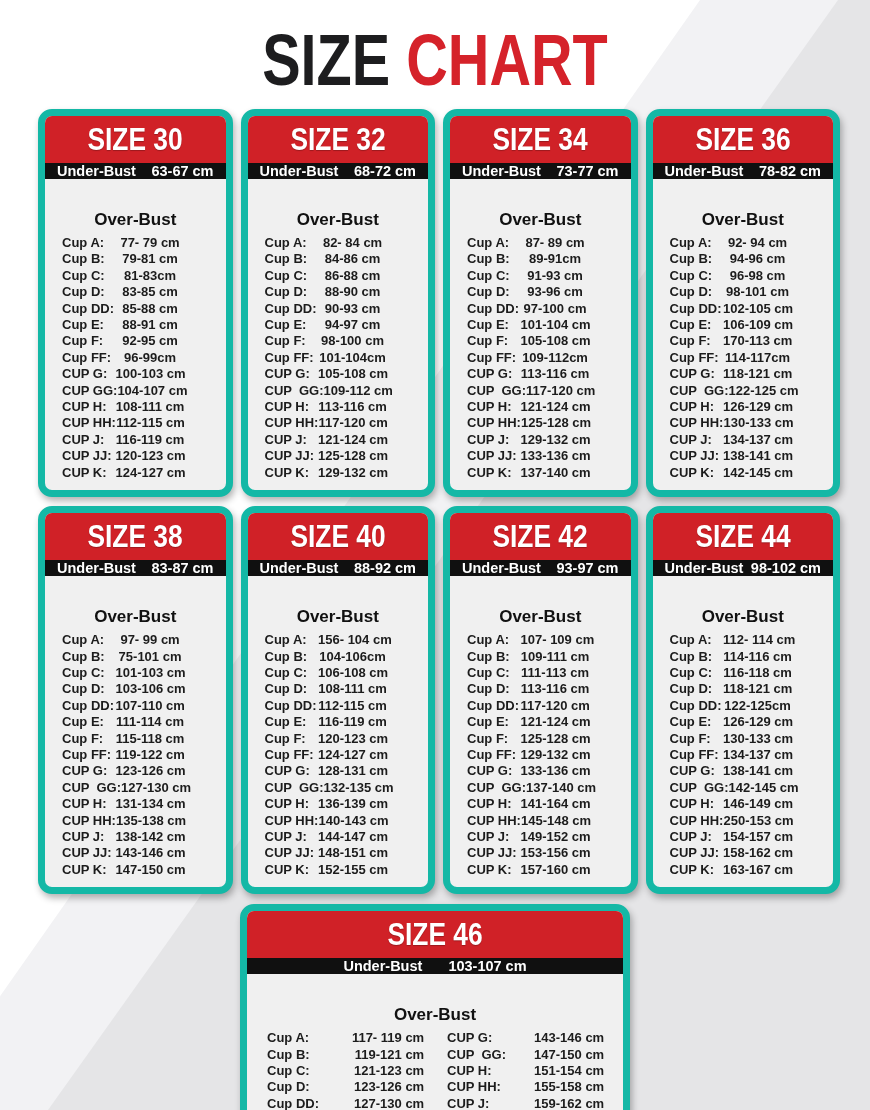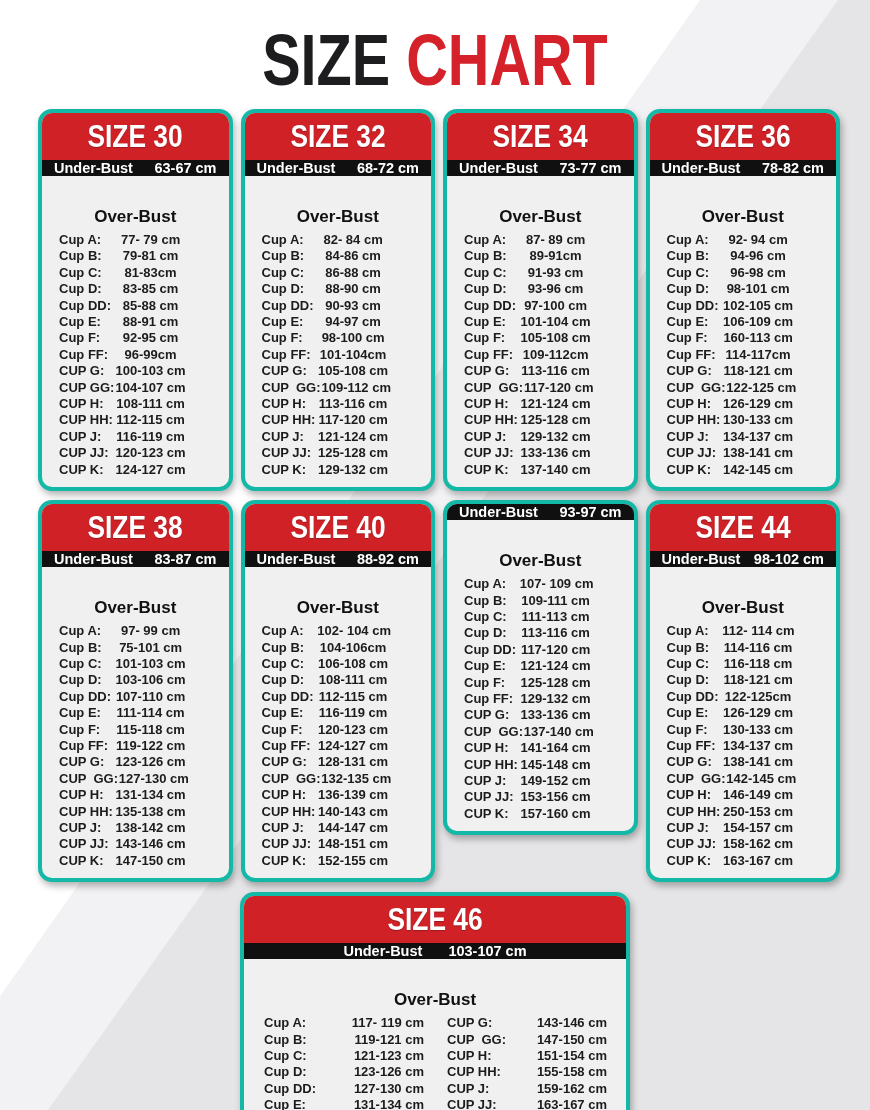--- a/index.html
+++ b/index.html
@@ -45,21 +45,21 @@
     padding:0 30px 0 38px;
     margin-top:9px;
     align-items:flex-start;
   }
   .cards-row.bottom { justify-content:center; padding:0; margin-top:10px; }
 
   
   .card {
     flex:1;
     background:#f0f0f0;
-    border:4px solid #14b8a6;
+    border:7px solid #14b8a6;
     border-radius:14px;
     overflow:hidden;
     box-shadow:2px 4px 7px rgba(0,0,0,0.30);
   }
   .card.wide { flex:0 0 390px; width:390px; }
 
   .card-header {
     background:#d02127;
     height:47px;
     display:flex;
@@ -385,21 +385,21 @@
               <div class="row">
                 <span class="lbl">Cup DD:</span>
                 <span class="val">102-105 cm</span>
               </div>
               <div class="row">
                 <span class="lbl">Cup E:</span>
                 <span class="val">106-109 cm</span>
               </div>
               <div class="row">
                 <span class="lbl">Cup F:</span>
-                <span class="val">160-113 cm</span>
+                <span class="val">170-113 cm</span>
               </div>
               <div class="row">
                 <span class="lbl">Cup FF:</span>
                 <span class="val">114-117cm</span>
               </div>
               <div class="row">
                 <span class="lbl">CUP G:</span>
                 <span class="val">118-121 cm</span>
               </div>
               <div class="row">
@@ -516,21 +516,21 @@
     <div class="ub-bar">
       <span class="ub-label">Under-Bust</span>
       <span class="ub-value">88-92 cm</span>
     </div>
     <div class="card-body">
       <div class="ob-heading">Over-Bust</div>
       <div class="cols">
             <div class="col">
               <div class="row">
                 <span class="lbl">Cup A:</span>
-                <span class="val">102- 104 cm</span>
+                <span class="val">156- 104 cm</span>
               </div>
               <div class="row">
                 <span class="lbl">Cup B:</span>
                 <span class="val">104-106cm</span>
               </div>
               <div class="row">
                 <span class="lbl">Cup C:</span>
                 <span class="val">106-108 cm</span>
               </div>
               <div class="row">
@@ -580,20 +580,23 @@
               <div class="row">
                 <span class="lbl">CUP K:</span>
                 <span class="val">152-155 cm</span>
               </div>
             </div>
           </div>
     </div>
   </div>
 
   <div class="card">
+    <div class="card-header">
+      <span class="card-title">SIZE 42</span>
+    </div>
     <div class="ub-bar">
       <span class="ub-label">Under-Bust</span>
       <span class="ub-value">93-97 cm</span>
     </div>
     <div class="card-body">
       <div class="ob-heading">Over-Bust</div>
       <div class="cols">
             <div class="col">
               <div class="row">
                 <span class="lbl">Cup A:</span>

